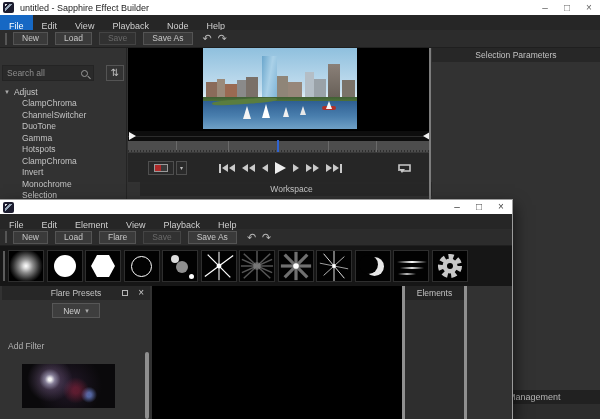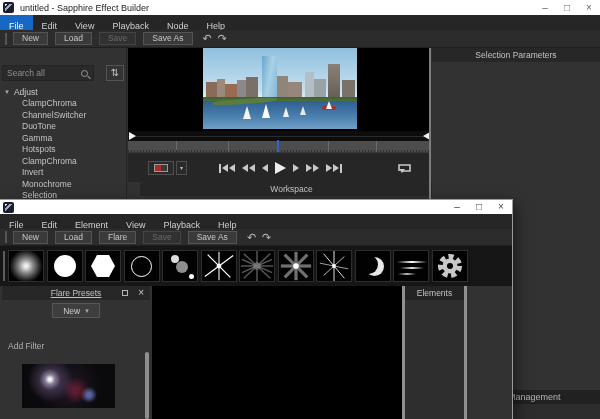--- a/index.html
+++ b/index.html
@@ -317,21 +317,21 @@
       <div class="tile">
         <svg width="36" height="32" viewBox="0 0 36 32">
           <circle cx="18" cy="16" r="9.5" fill="none" stroke="#c8c8c8" stroke-width="6.5" stroke-dasharray="5 3.6"></circle>
           <circle cx="18" cy="16" r="8" fill="#c8c8c8"></circle>
           <circle cx="18" cy="16" r="3.2" fill="#020202"></circle>
         </svg>
       </div>
     </div>
 
     <div class="abs" style="left:2px;top:86px;width:148px;height:133px;background:#323232;">
-      <div class="phead" style="position:relative;text-decoration:underline;">
+      <div class="phead" style="position:relative;">
         <span>Flare Presets</span>
         <span class="abs" style="right:22px;top:4px;width:6px;height:6px;border:1px solid #b5b5b5;"></span>
         <span class="abs" style="right:6px;top:0;font-size:10px;color:#c9c9c9;">×</span>
       </div>
       <div class="abs" style="left:50px;top:17px;width:48px;height:15px;background:#3e3e3e;border:1px solid #575757;color:#cdcdcd;font-size:8.5px;display:flex;align-items:center;justify-content:center;gap:5px;">
         <span>New</span>
         <span style="font-size:7px;color:#aaa;">▾</span>
       </div>
       <div class="abs" style="left:6px;top:55px;font-size:8.5px;color:#b2b2b2;">Add Filter</div>
 

